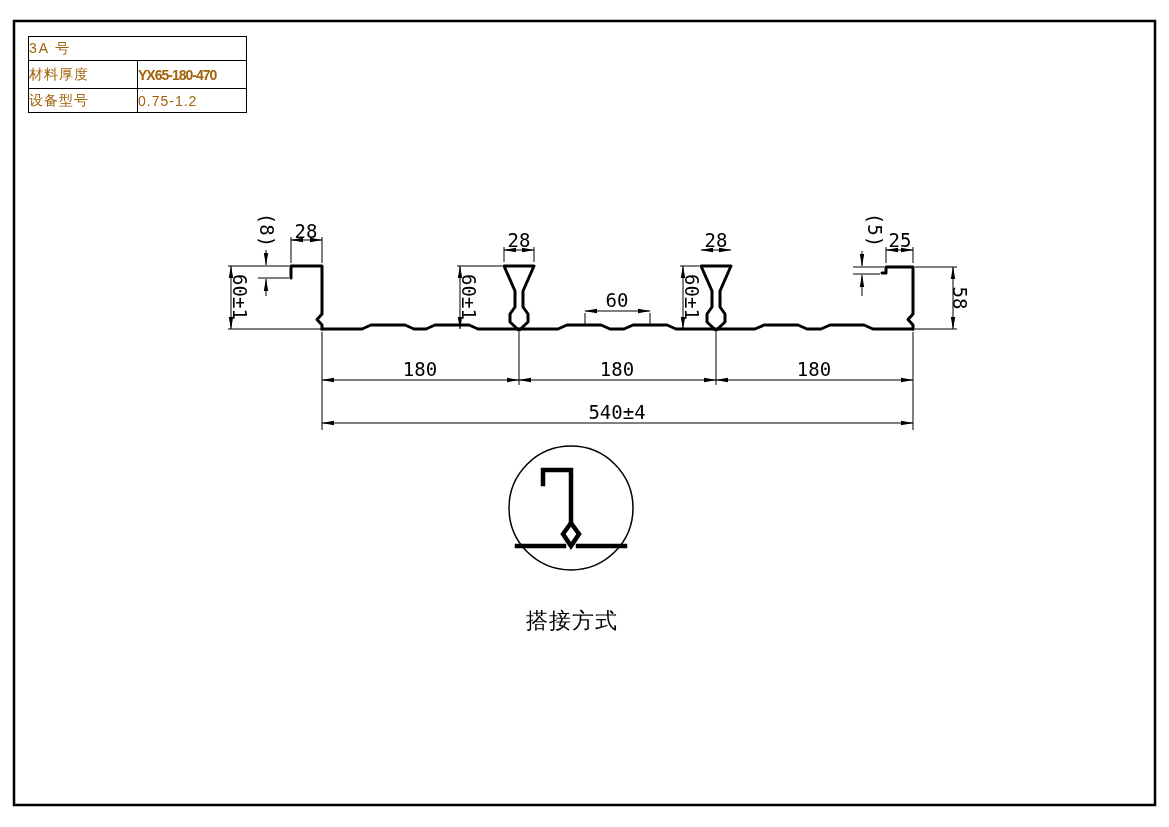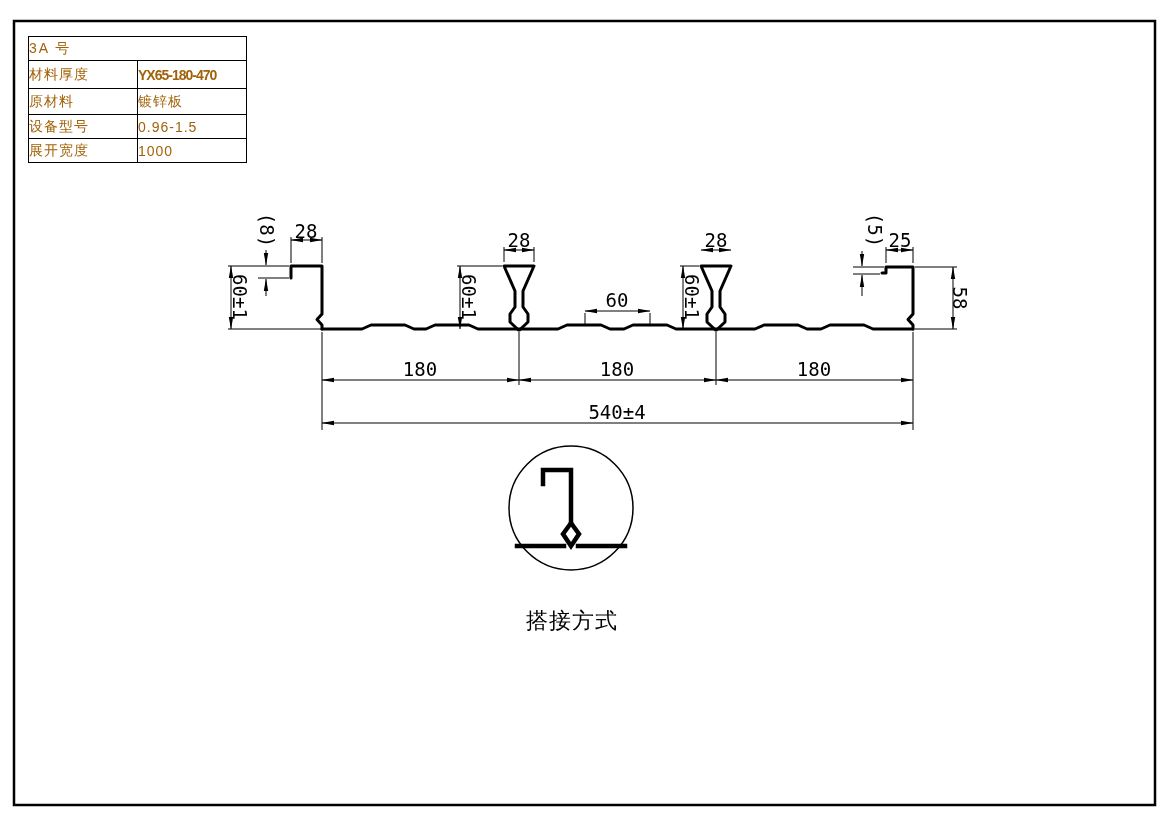--- a/index.html
+++ b/index.html
@@ -143,29 +143,21 @@
   <div class="spec-wrap">
     <table class="spec">
       <tbody>
         <tr>
           <td colspan="2" class="c-hdr">3A  号</td>
         </tr>
         <tr class="r2">
           <td class="lbl">材料厚度</td>
           <td class="val model">YX65-180-470</td>
         </tr>
-        <tr class="r3">
-          <td class="lbl">原材料</td>
-          <td class="val">镀锌板</td>
-        </tr>
         <tr class="r4">
           <td class="lbl">设备型号</td>
-          <td class="val">0.96-1.5</td>
-        </tr>
-        <tr class="r5">
-          <td class="lbl">展开宽度</td>
-          <td class="val">1000</td>
+          <td class="val">0.75-1.2</td>
         </tr>
       </tbody>
     </table>
   </div>
 
 </div>
 
 </body></html>

